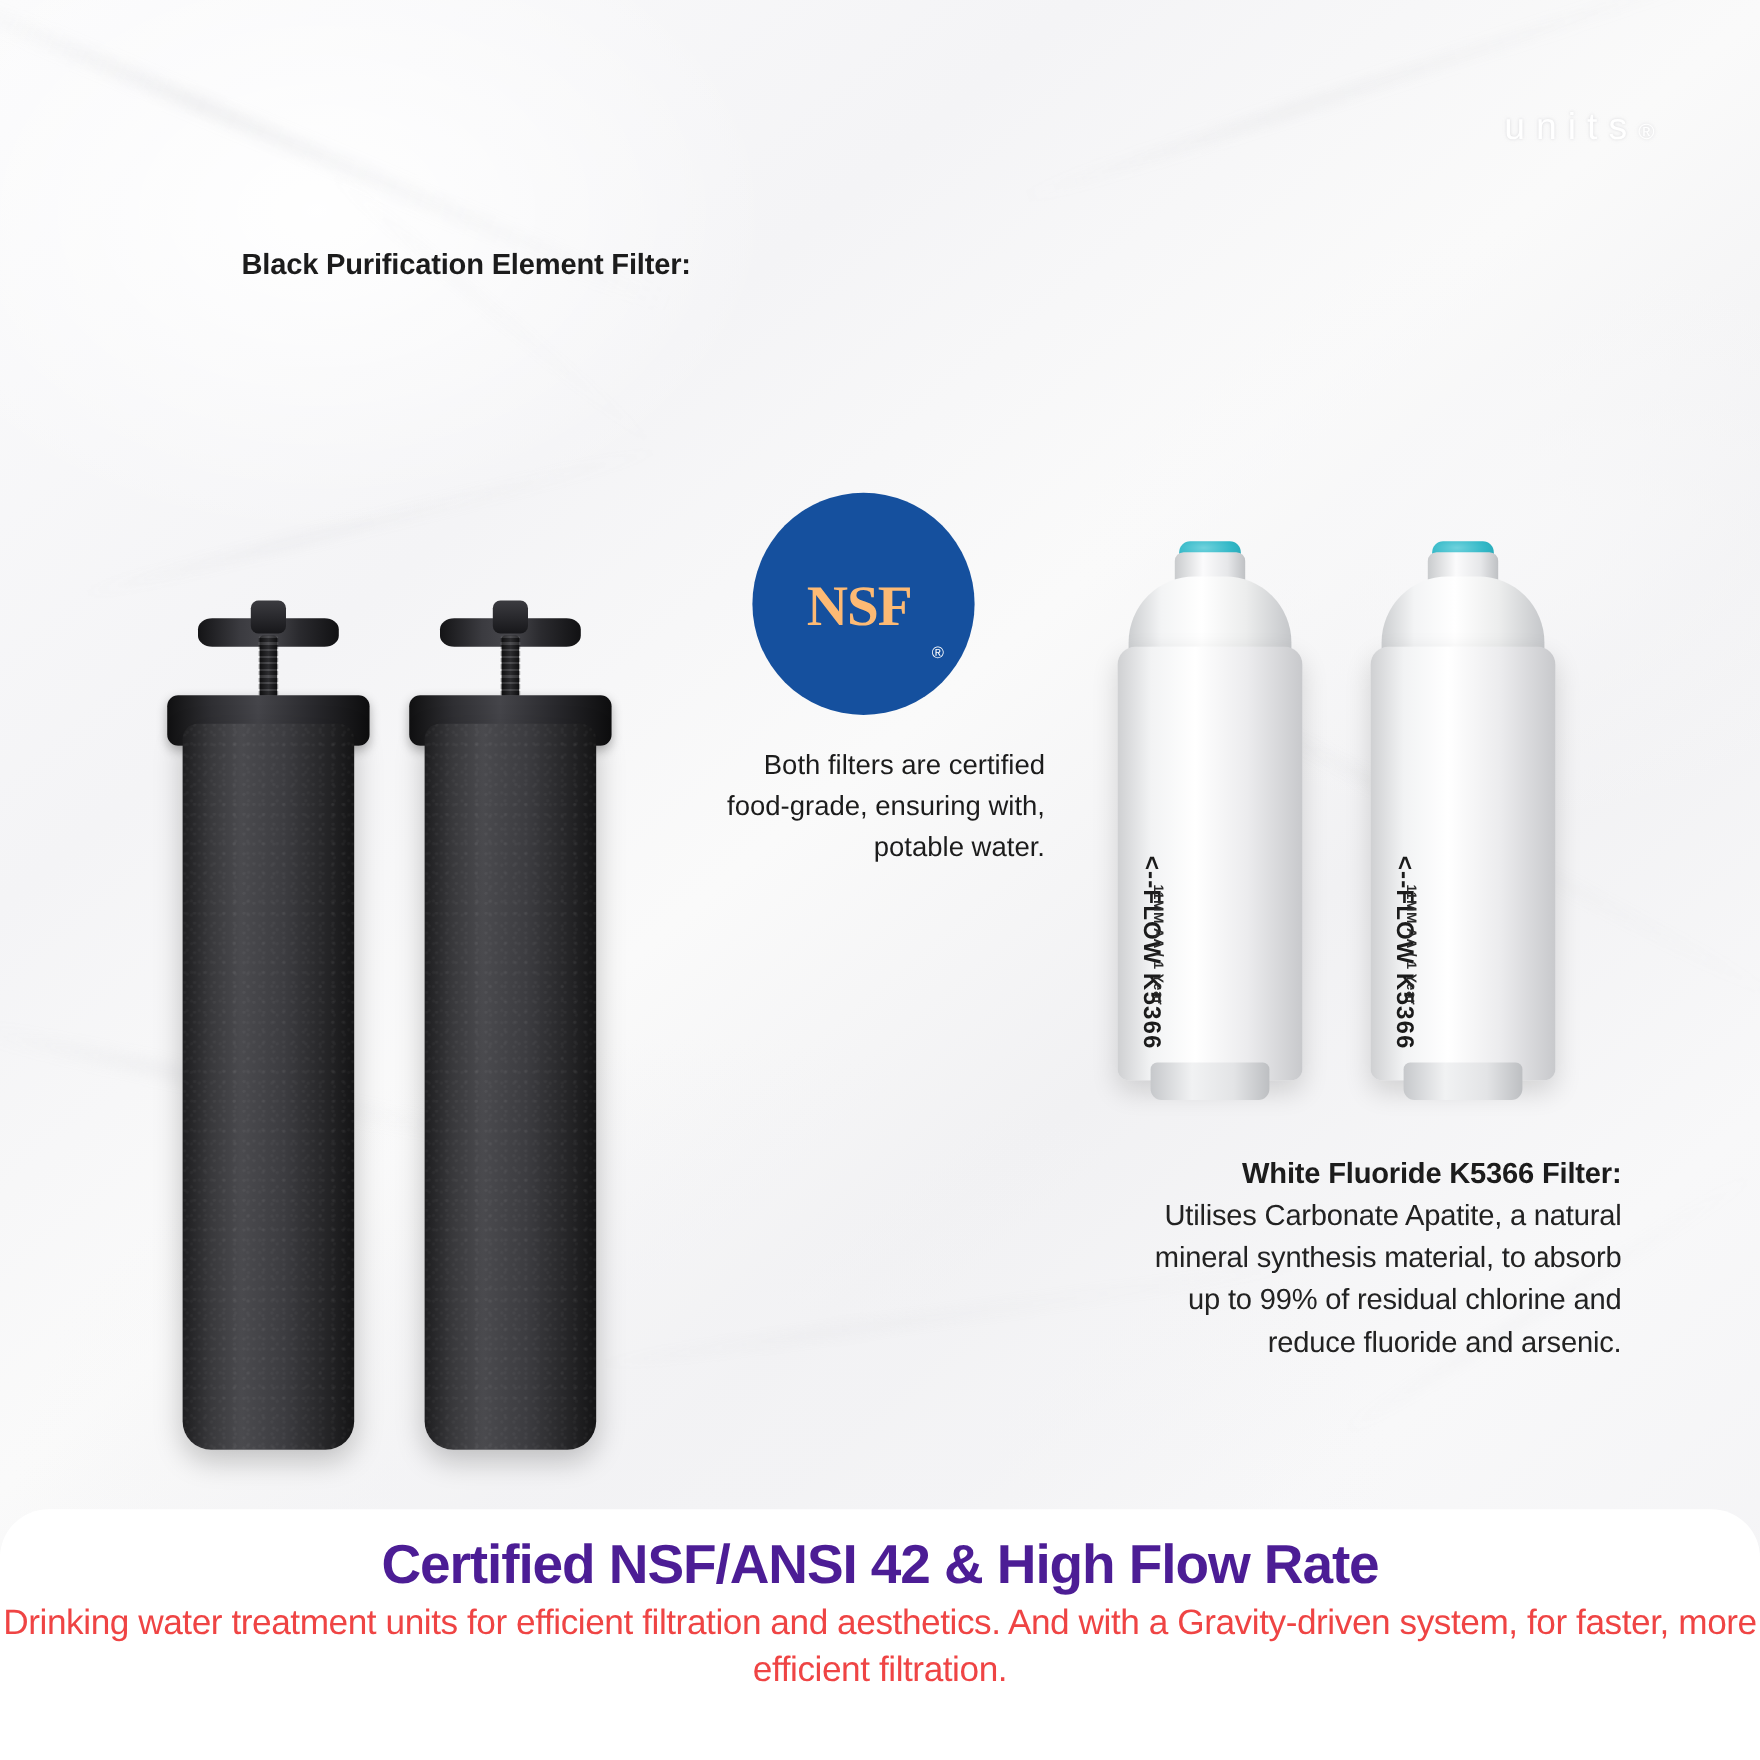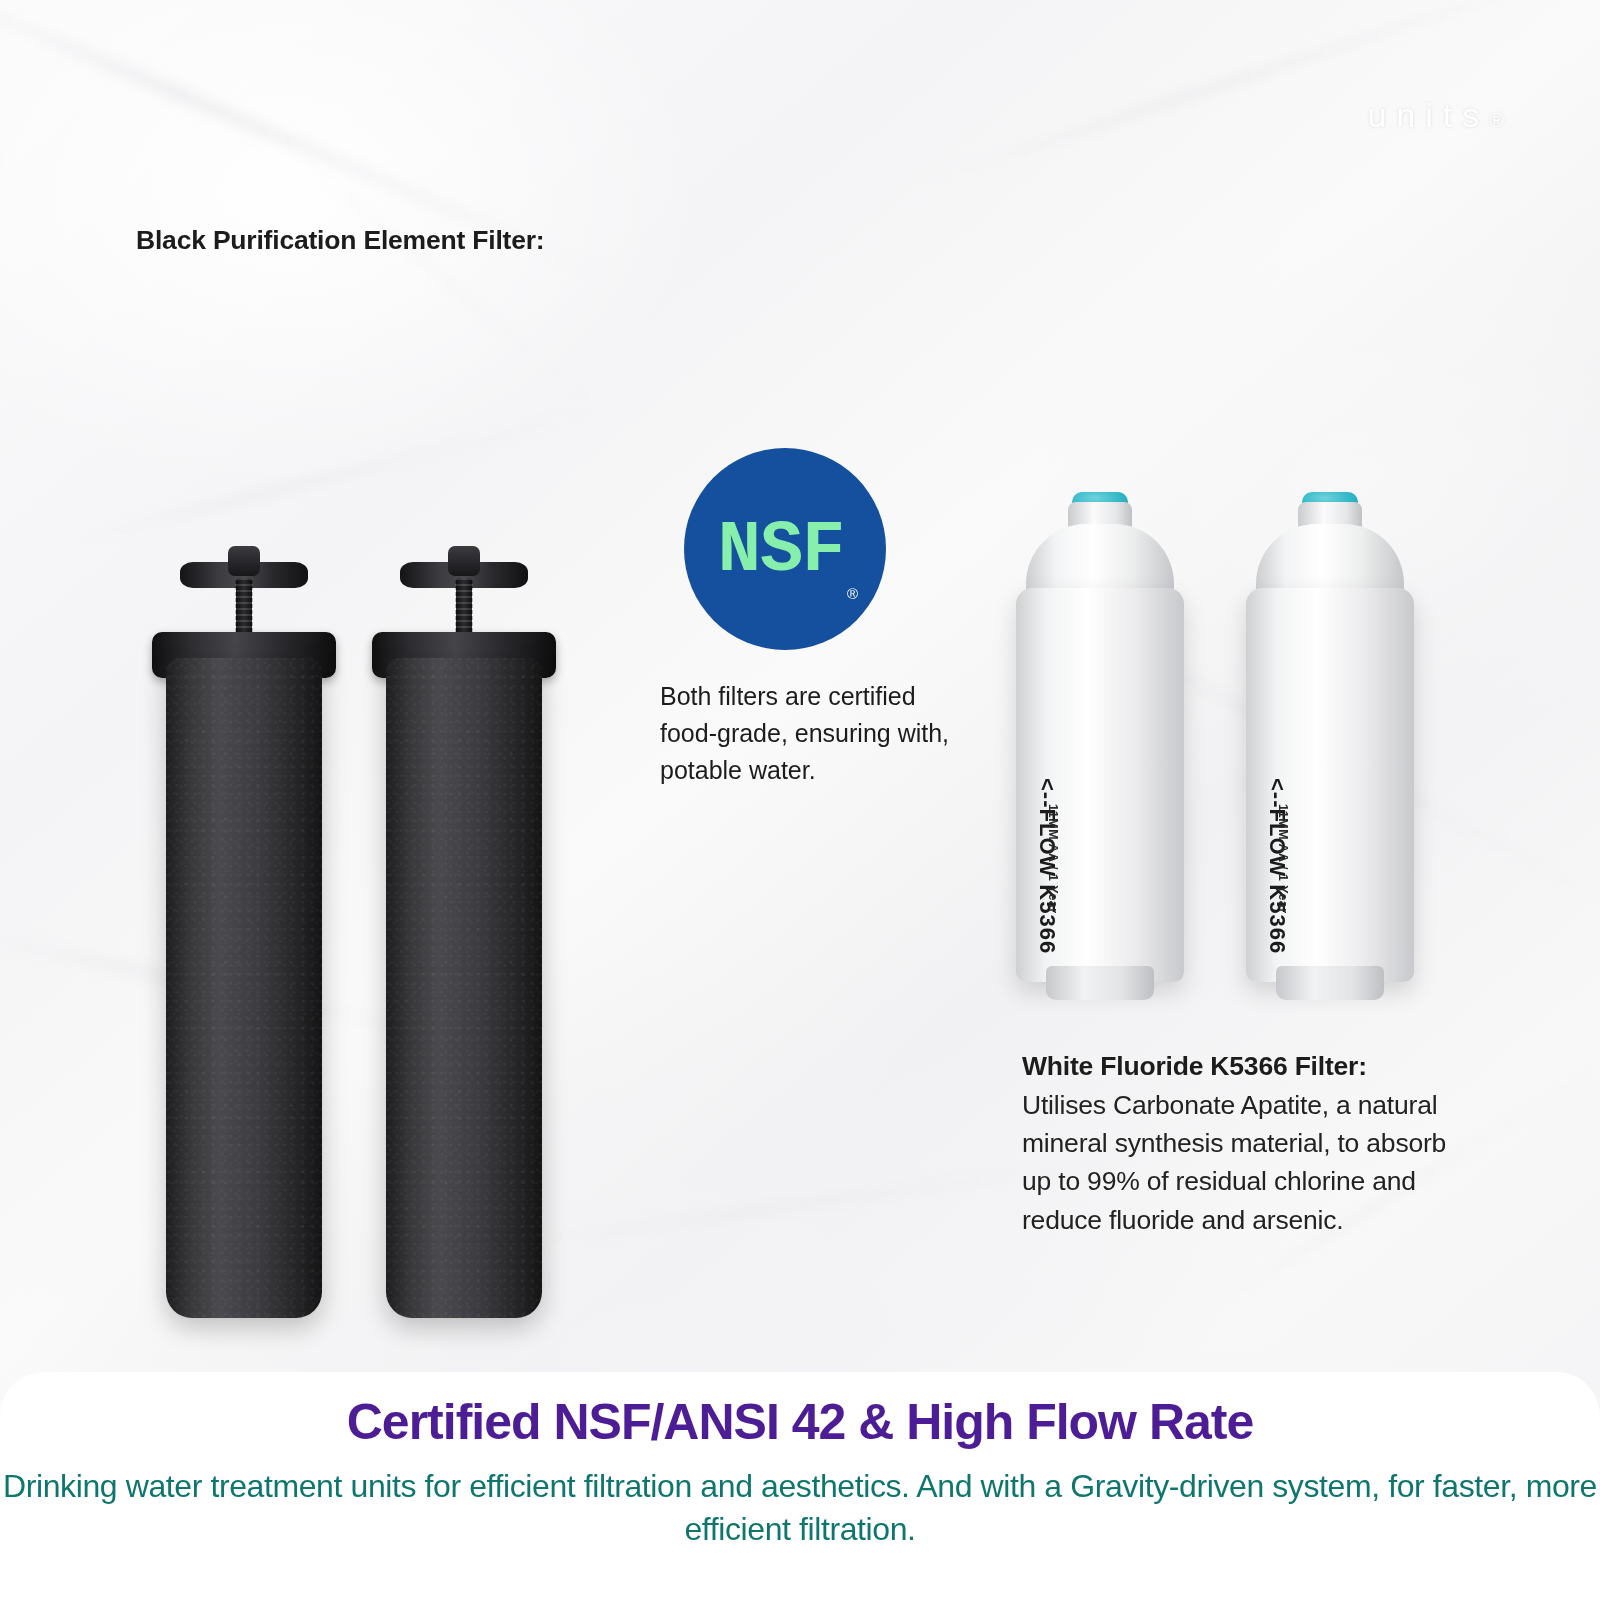--- a/index.html
+++ b/index.html
@@ -36,38 +36,38 @@
 
   
   .brand {
     position: absolute; right: 96px; top: 96px;
     font-size: 34px; letter-spacing: 10px; font-weight: 300;
     color: #ffffff; text-shadow: 0 0 3px rgba(190,190,195,0.55);
   }
   .brand .dot { font-size: 20px; letter-spacing: 0; }
 
   
-  .txt-block { position: absolute; text-align: left; color: #1c1c1c; }
+  .txt-block { position: absolute; text-align: right; color: #1c1c1c; }
   .txt-block .hd { font-weight: 700; font-size: 26.5px; line-height: 1.42; letter-spacing: -0.2px; }
   .txt-block .bd { font-weight: 400; font-size: 26.5px; line-height: 1.45; letter-spacing: -0.2px; color: #222; }
 
   #black-desc { left: 136px; top: 222px; width: 492px; }
   #white-desc { left: 1022px; top: 1048px; width: 452px; }
   #nsf-desc   { left: 660px; top: 678px; width: 290px; font-size: 25px; line-height: 1.48; }
 
   
   #nsf-badge {
     position: absolute; left: 684px; top: 448px;
     width: 202px; height: 202px; border-radius: 50%;
     background: #15509e;
     display: flex; align-items: center; justify-content: center;
   }
   #nsf-badge .nsf-text {
-    color: #86efac; font-weight: 800; font-size: 72px; letter-spacing: -1px;
-    font-family: Liberation Mono, monospace; position: relative; left: -4px; top: 2px;
+    color: #fdba74; font-weight: 800; font-size: 52px; letter-spacing: -1px;
+    font-family: Liberation Serif, serif; position: relative; left: -4px; top: 2px;
   }
   #nsf-badge .rmark {
     position: absolute; right: 28px; bottom: 48px;
     color: #fff; font-size: 15px;
   }
 
   
   .black-filter { position: absolute; }
   .bf-body {
     position: absolute; left: 0; top: 118px;
@@ -164,22 +164,21 @@
     background: #fff;
     border-radius: 44px 44px 0 0;
     text-align: center;
     padding-top: 20px;
   }
   #bottom h1 {
     font-size: 50px; font-weight: 800; color: #4c1d95; letter-spacing: -1px;
     line-height: 1.22;
   }
   #bottom p {
-    margin-top: 12px;
-    font-size: 32px; font-weight: 400; color: #0f766e; line-height: 1.34;
+    font-size: 32px; font-weight: 400; color: #ef4444; line-height: 1.34;
     letter-spacing: -0.4px;
   }
 </style>
 </head>
 <body>
 
 <div id="page">
 
   <div class="vein v1"></div>
   <div class="vein v2"></div>

